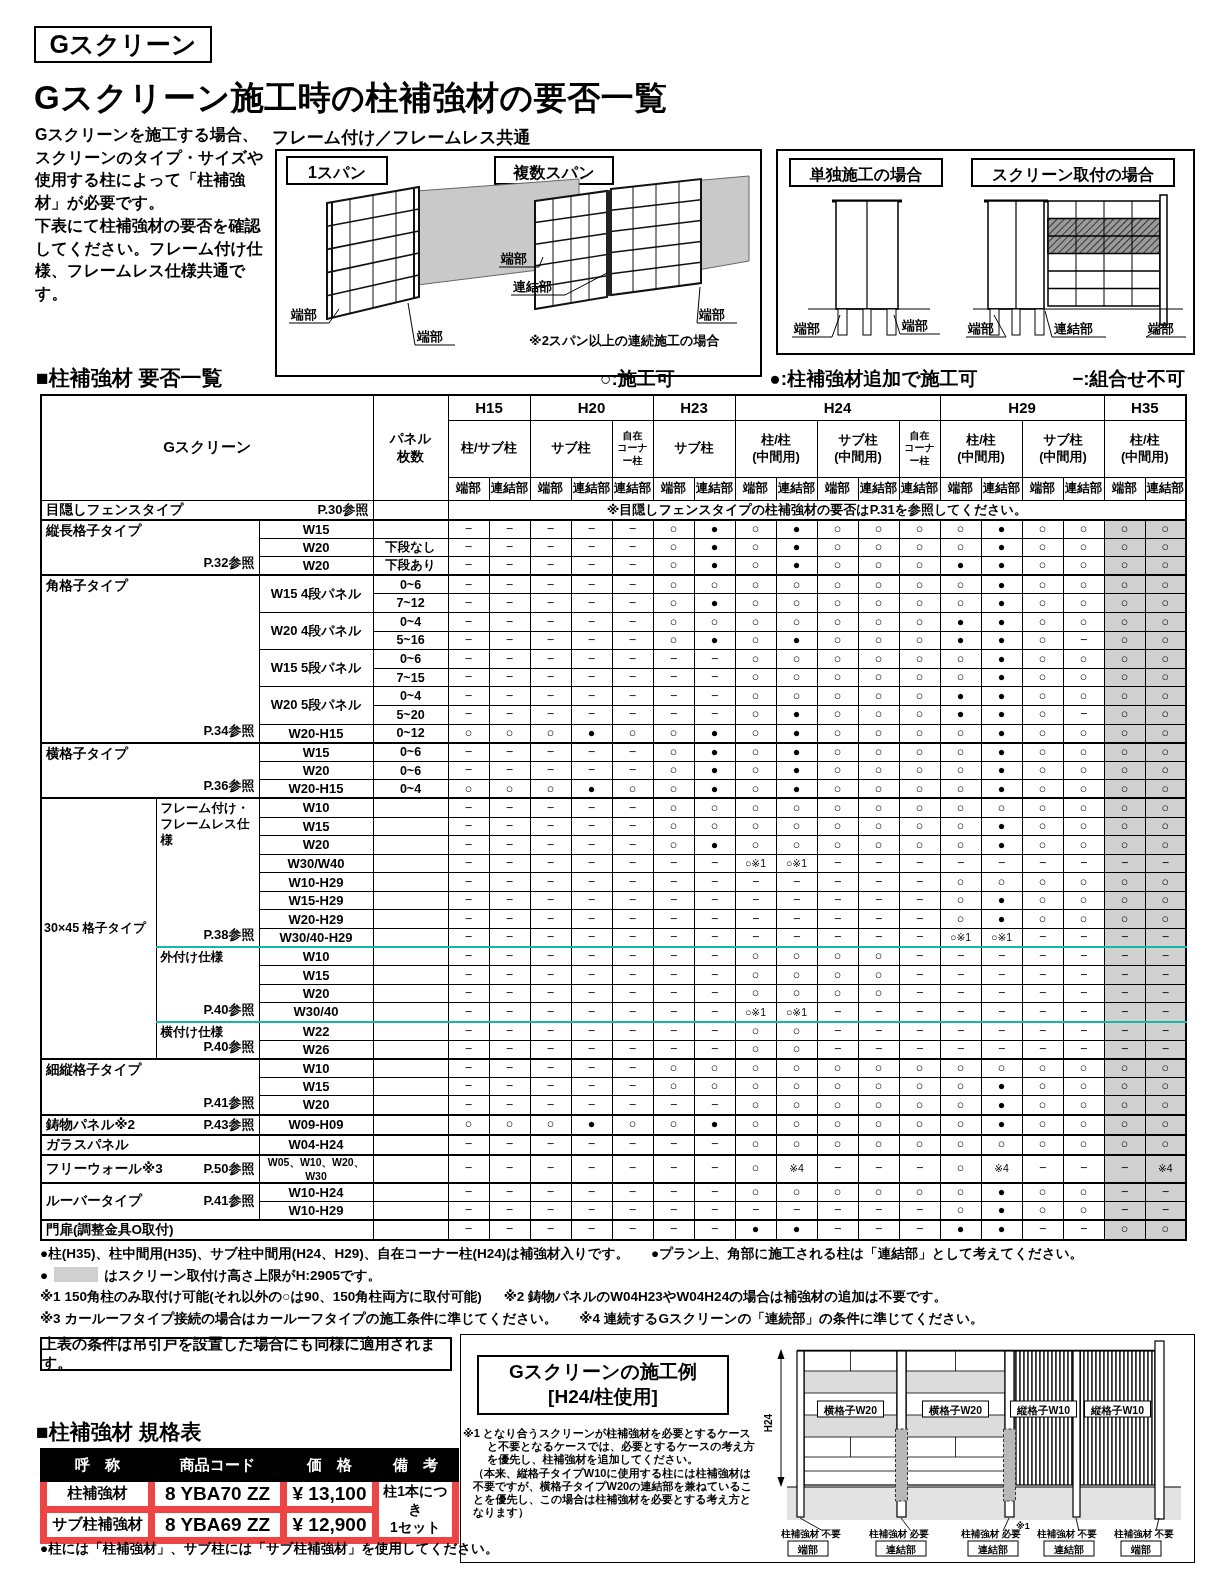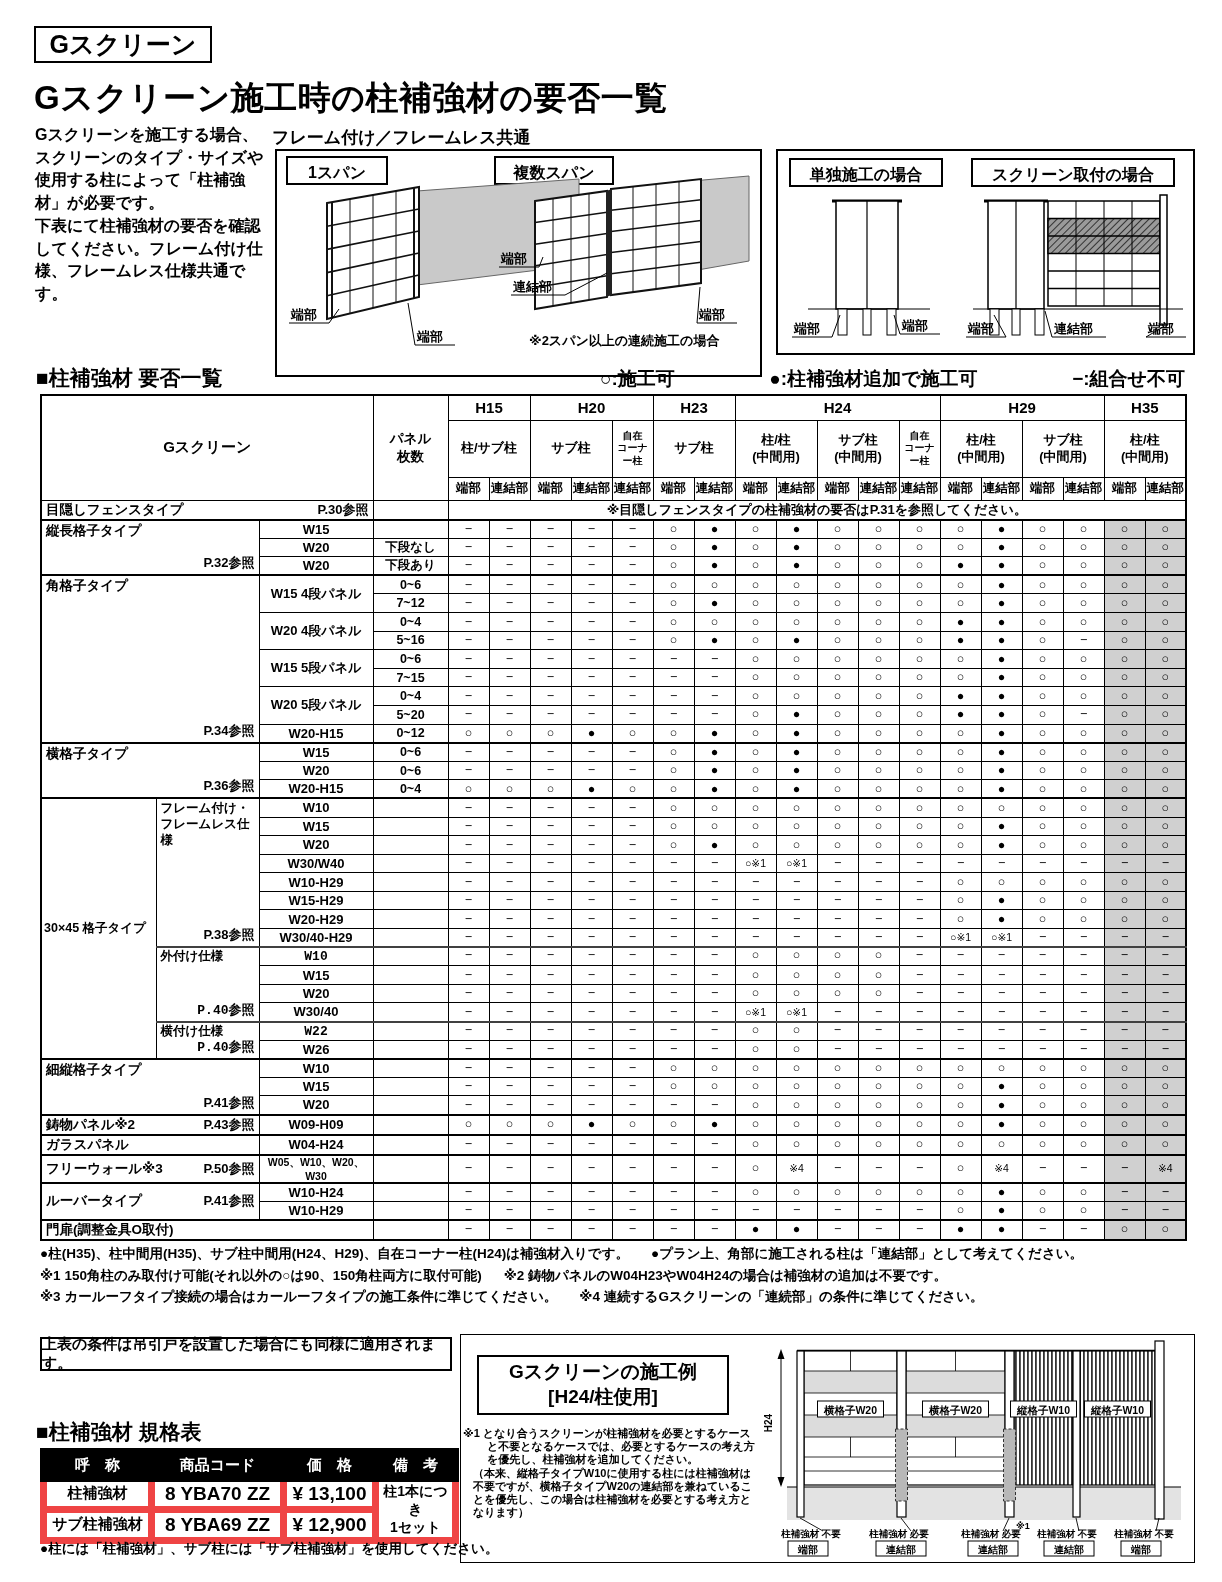--- a/index.html
+++ b/index.html
@@ -28,21 +28,21 @@
   table.mx { border-collapse:collapse; table-layout:fixed; width:1145px; border:2.5px solid #000; background:#fff; }
   .mx th, .mx td { border:1px solid #000; padding:0; overflow:hidden; }
   .mx thead th { font-weight:bold; text-align:center; vertical-align:middle; }
   .hA { height:25px; font-size:15px; }
   .hB { height:57px; font-size:13px; white-space:pre-line; line-height:1.3;margin-left:42px; }
   th.hsmall { font-size:10px; line-height:1.25; }
   .hC { height:23px; font-size:12.5px; }
   .bb { border-bottom:2.5px solid #000; }
   .bl { border-left:2.5px solid #000; }
   tr.bt > th, tr.bt > td { border-top:2.5px solid #000; }
-  tr.bt2 > td { border-top:2px solid #404040;font-family:Liberation Mono, monospace; }
+  tr.bt2 > td { border-top:2px solid #14b8a6; }
   .corner { font-size:15px; }
   .panelh { font-size:13.5px; white-space:pre-line; line-height:1.35; }
   .mx tbody tr { height:18.6px; }
   td.sym { text-align:center; font-size:12.5px; line-height:1; font-weight:normal; }
   td.tiny { font-size:10.5px; }
   td.gray { background:#d0d0d0; }
   td.size { text-align:center; font-size:13px; font-weight:bold; }
   td.size.tiny { font-size:10.5px; }
   td.pnl { text-align:center; font-size:12.5px; font-weight:bold; }
   td.lbl { position:relative; font-size:13.5px; font-weight:bold; }
@@ -1228,20 +1228,21 @@
             <td class="sym">−</td>
             <td class="sym bl gray">○</td>
             <td class="sym gray">○</td>
           </tr>
         </tbody>
       </table>
   </div>
 
   <div class="abs" id="fnotes">
     <div class="row"><span>●柱(H35)、柱中間用(H35)、サブ柱中間用(H24、H29)、自在コーナー柱(H24)は補強材入りです。</span><span class="gap"></span><span>●プラン上、角部に施工される柱は「連結部」として考えてください。</span></div>
+    <div class="row"><span>●</span><span id="swatch"></span><span>はスクリーン取付け高さ上限がH:2905です。</span></div>
     <div class="row"><span>※1 150角柱のみ取付け可能(それ以外の○は90、150角柱両方に取付可能)</span><span class="gap"></span><span>※2 鋳物パネルのW04H23やW04H24の場合は補強材の追加は不要です。</span></div>
     <div class="row"><span>※3 カールーフタイプ接続の場合はカールーフタイプの施工条件に準じてください。</span><span class="gap"></span><span>※4 連続するGスクリーンの「連続部」の条件に準じてください。</span></div>
   </div>
 
   <div class="abs" id="hangbox">上表の条件は吊引戸を設置した場合にも同様に適用されます。</div>
 
   <div class="abs" id="spectitle">■柱補強材 規格表</div>
   <div class="abs" id="spectable">
     <table class="sp">
       <colgroup>

